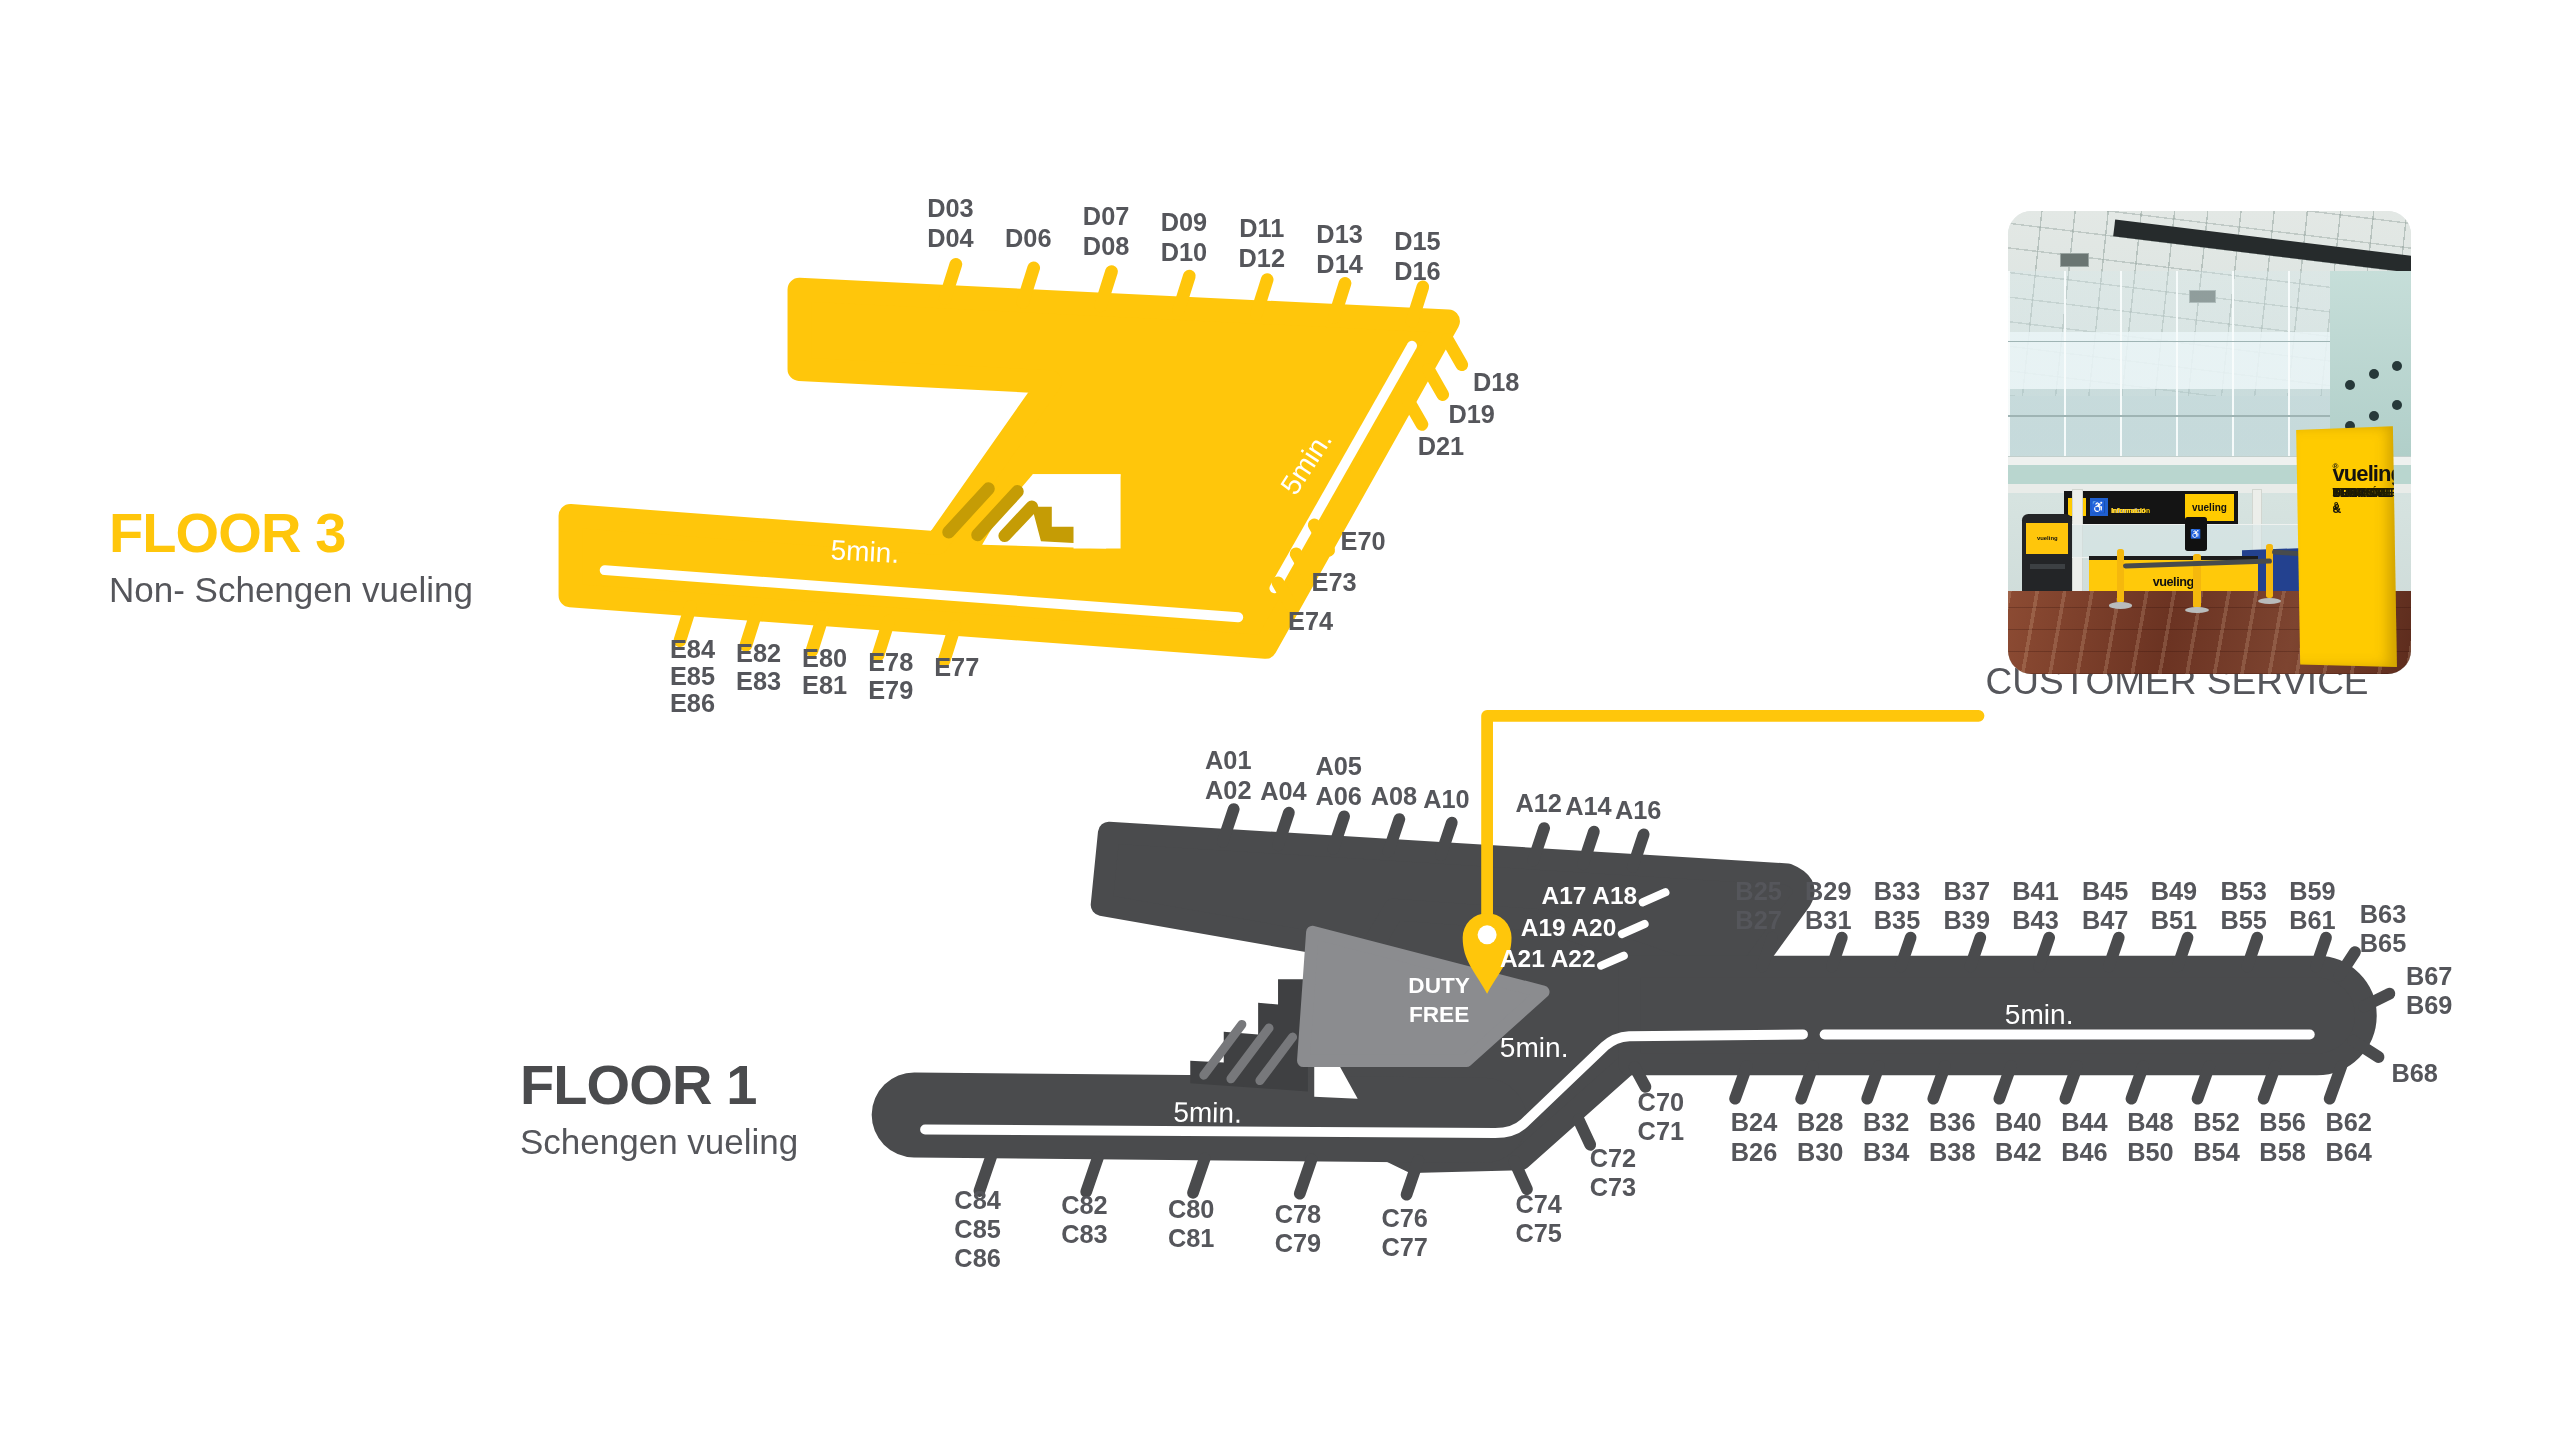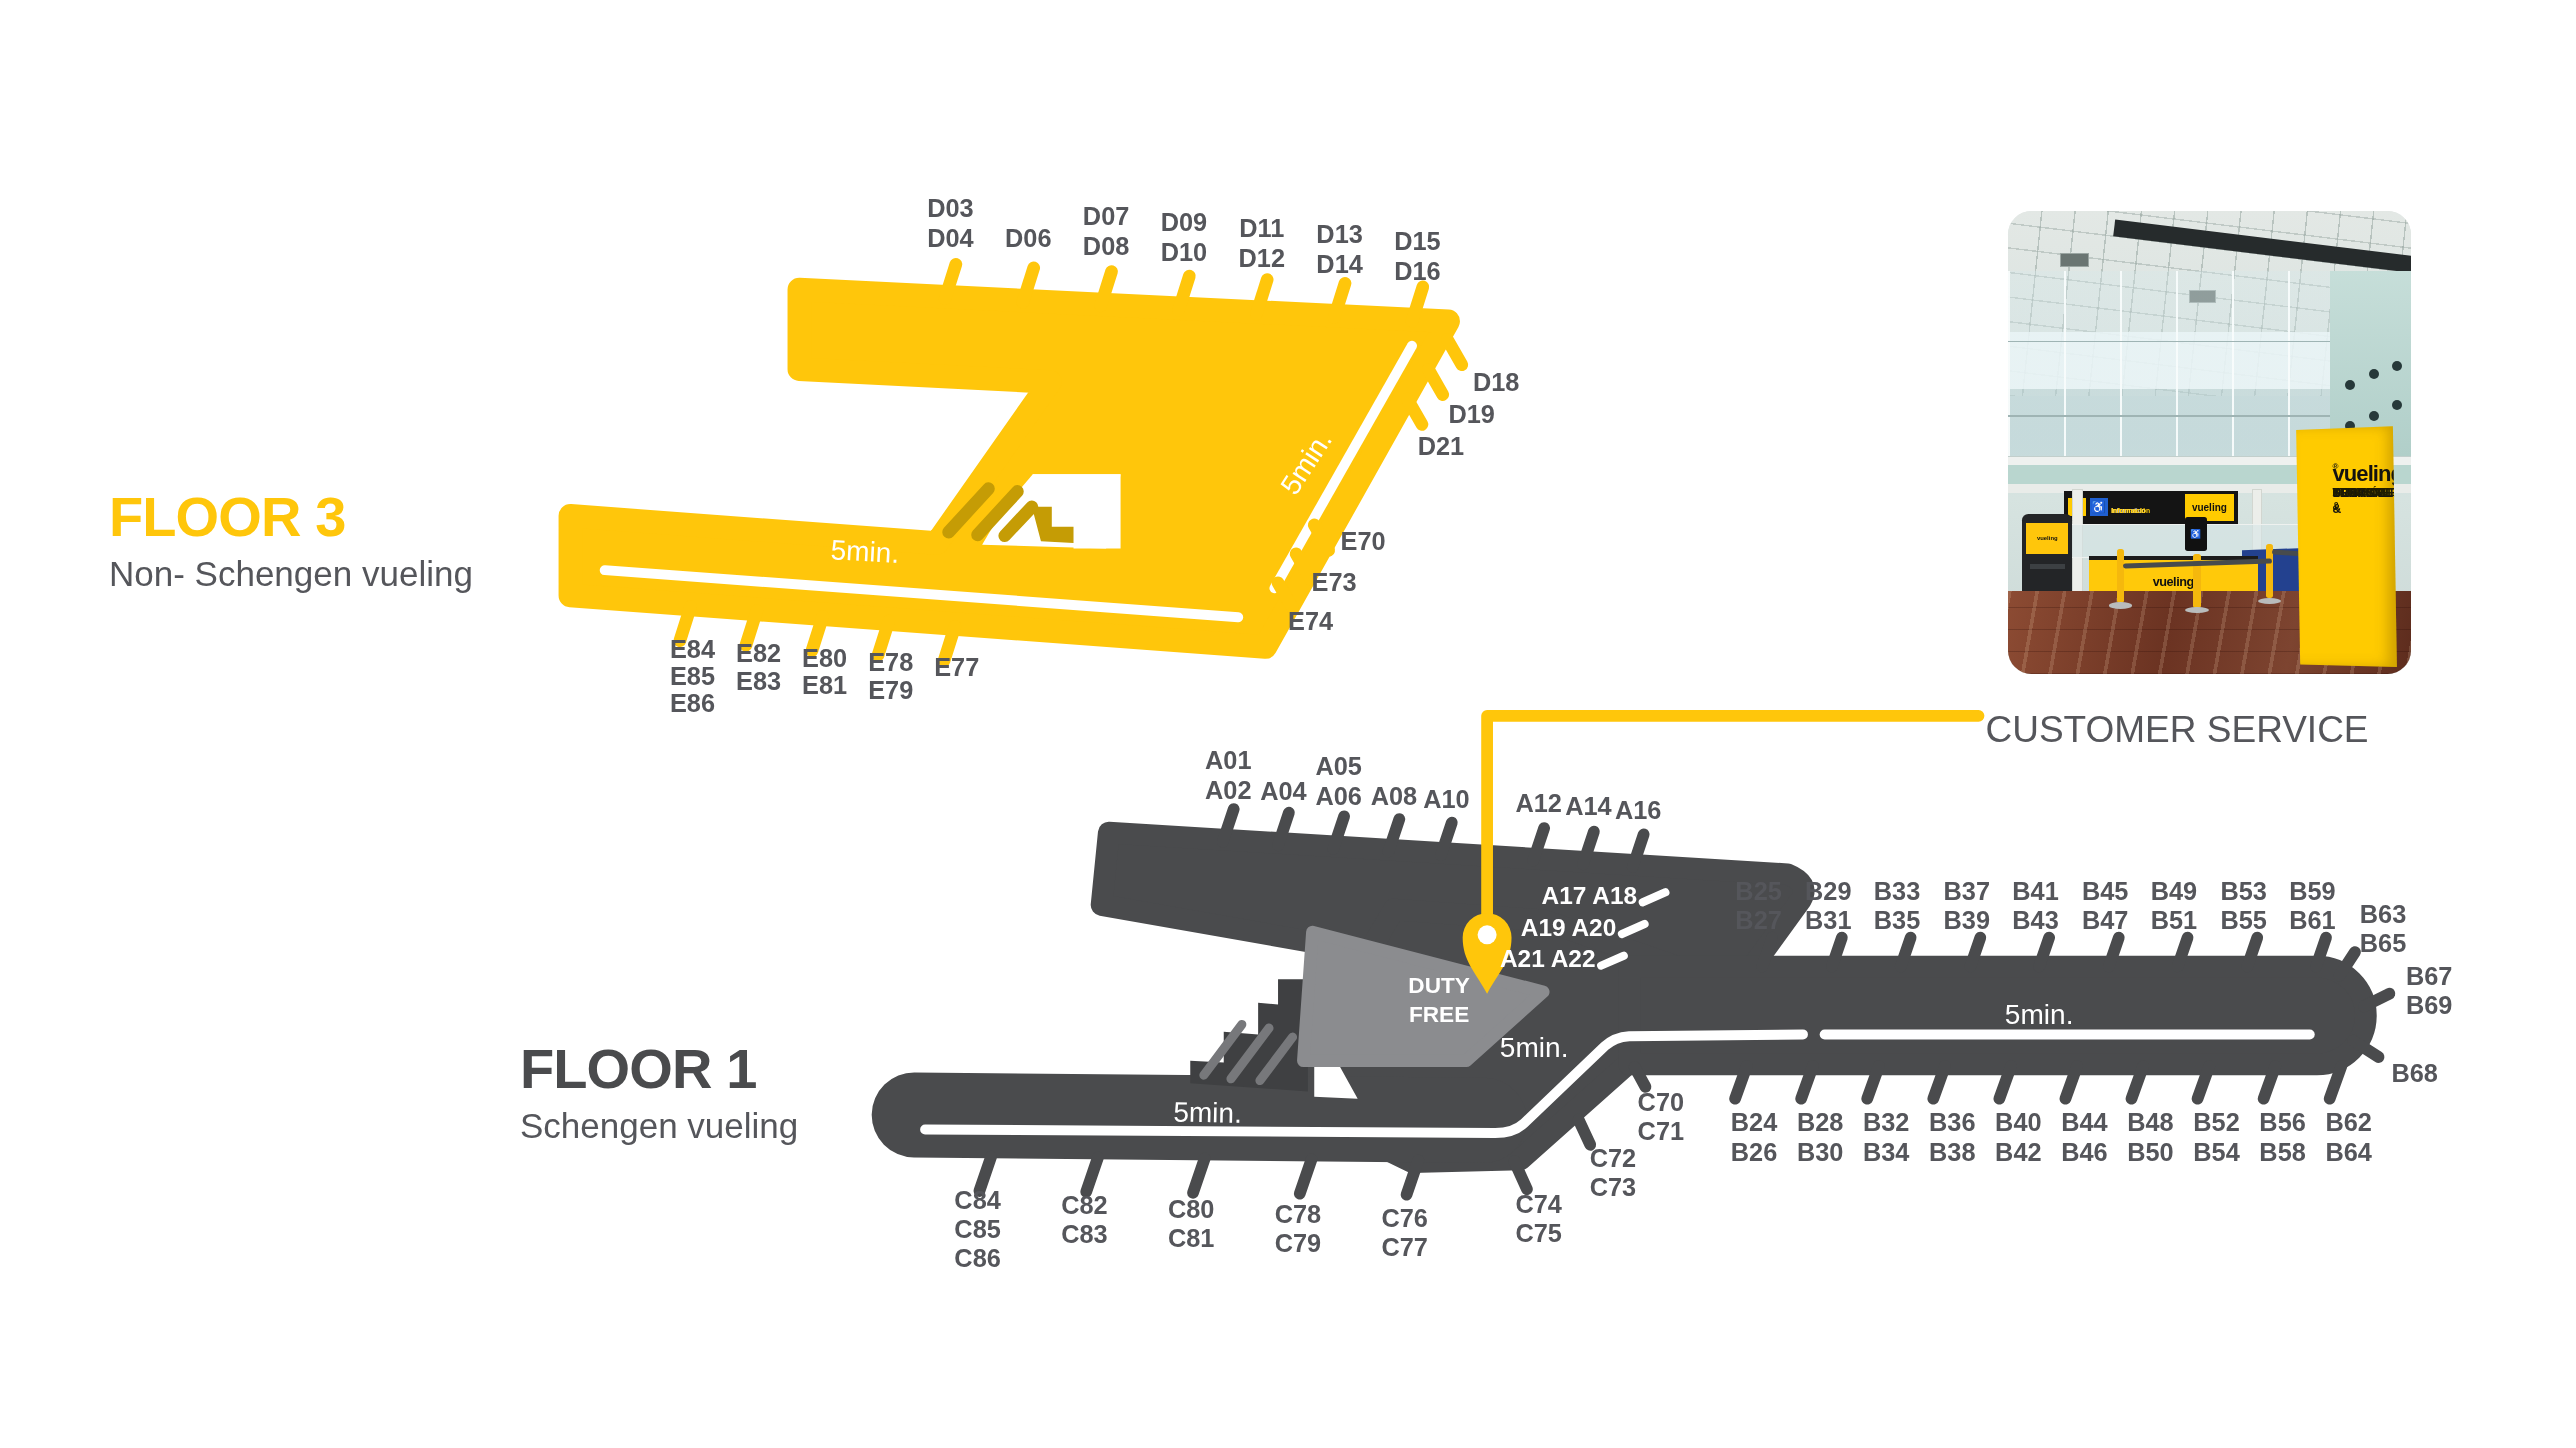--- a/index.html
+++ b/index.html
@@ -1,30 +1,30 @@
 <!DOCTYPE html>
 <html style="font-size:14.5px"><head>
 <meta charset="utf-8">
 <style>
   html,body{margin:0;padding:0;background:#ffffff;}
   #page{position:relative;width:2576px;height:1448px;background:#ffffff;overflow:hidden;
         font-family:"Liberation Sans",sans-serif;}
   #map-svg{position:absolute;left:0;top:0;}
 
   
-  .floor-title-block{position:absolute;line-height:1;}
+  .floor-title-block{position:absolute;line-height:1;margin-top:16px;}
   .floor-title{font-size:56px;font-weight:700;letter-spacing:-0.9px;}
   .floor-sub{font-size:35px;font-weight:400;color:#55565B;margin-top:11px;}
   #floor3-block{left:109px;top:489px;}
   #floor3-block .floor-title{color:#FFC60B;}
   #floor1-block{left:520px;top:1041px;}
   #floor1-block .floor-title{color:#4A4B4D;}
 
   
-  #callout{position:absolute;left:1946px;top:704px;width:462px;text-align:center;
+  #callout{position:absolute;left:1946px;top:656px;width:462px;text-align:center;
            font-size:37px;font-weight:500;color:#55565B;line-height:1.42;}
 
   
   #photo{position:absolute;left:2008px;top:211px;width:403px;height:463px;border-radius:23.5px;
          overflow:hidden;background:linear-gradient(180deg,#dfe5e3 0%,#d5dfde 30%,#cfdedd 50%,#d6e3e0 62%,#cbd8d6 100%);}
   #photo *{position:absolute;box-sizing:border-box;}
   .ceiling{left:0;top:0;width:100%;height:40%;
     background:
       repeating-linear-gradient(96deg,rgba(150,165,160,.55) 0 1.4px,transparent 1.4px 33px),
       repeating-linear-gradient(7deg,rgba(150,165,160,.45) 0 1.4px,transparent 1.4px 24.4px),

